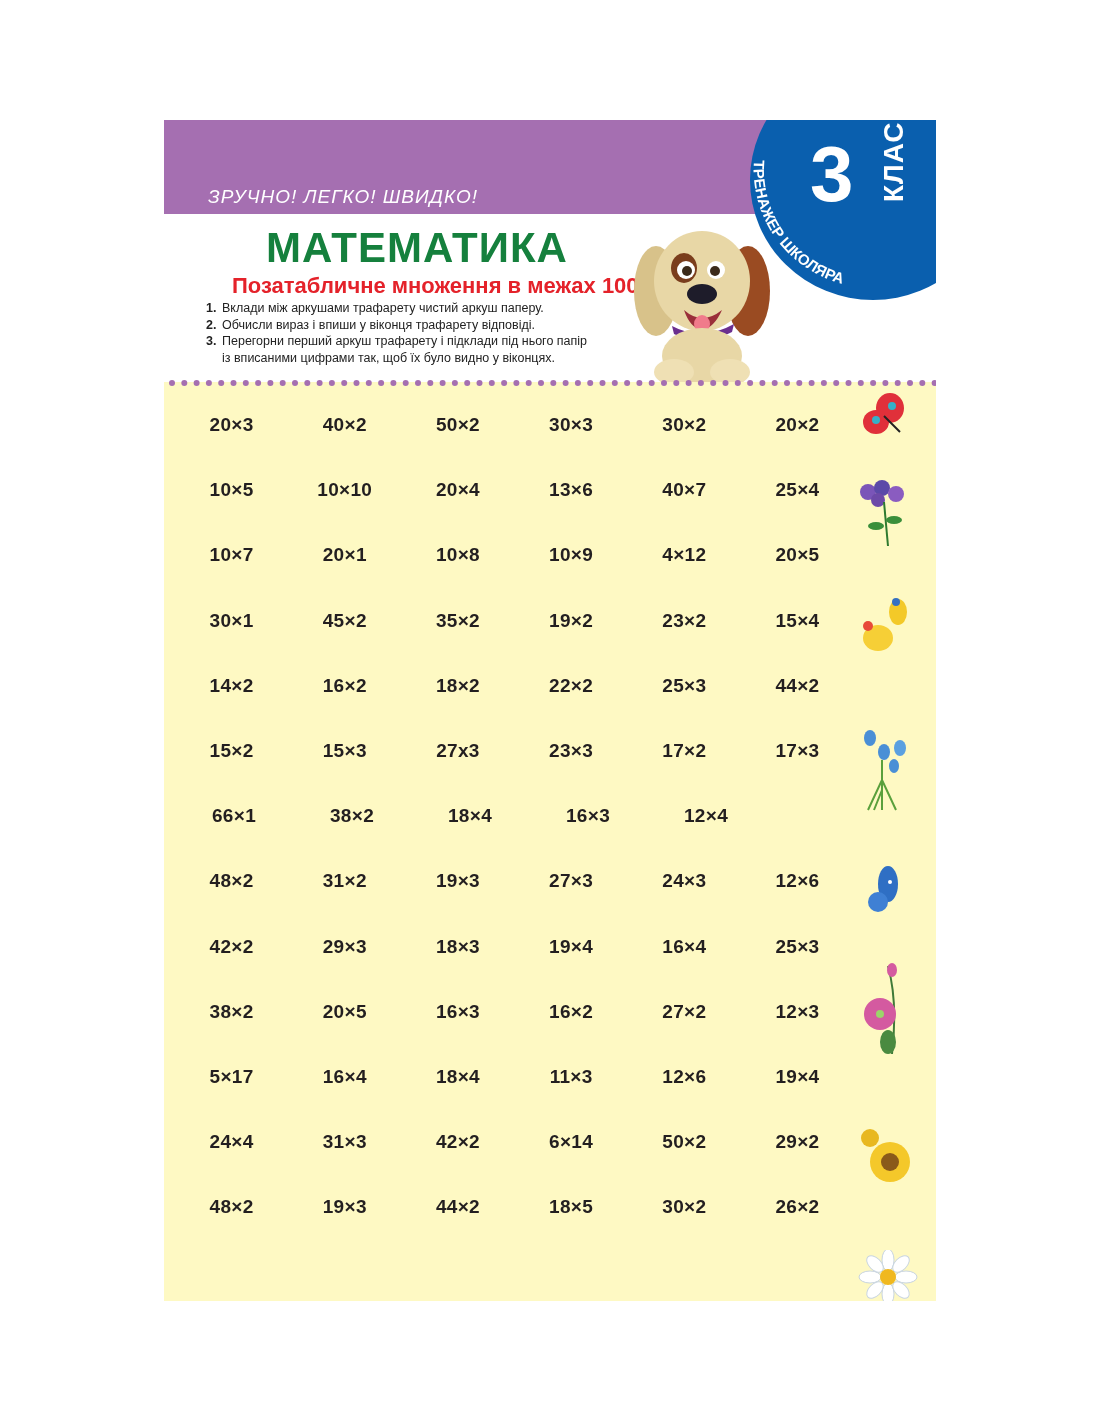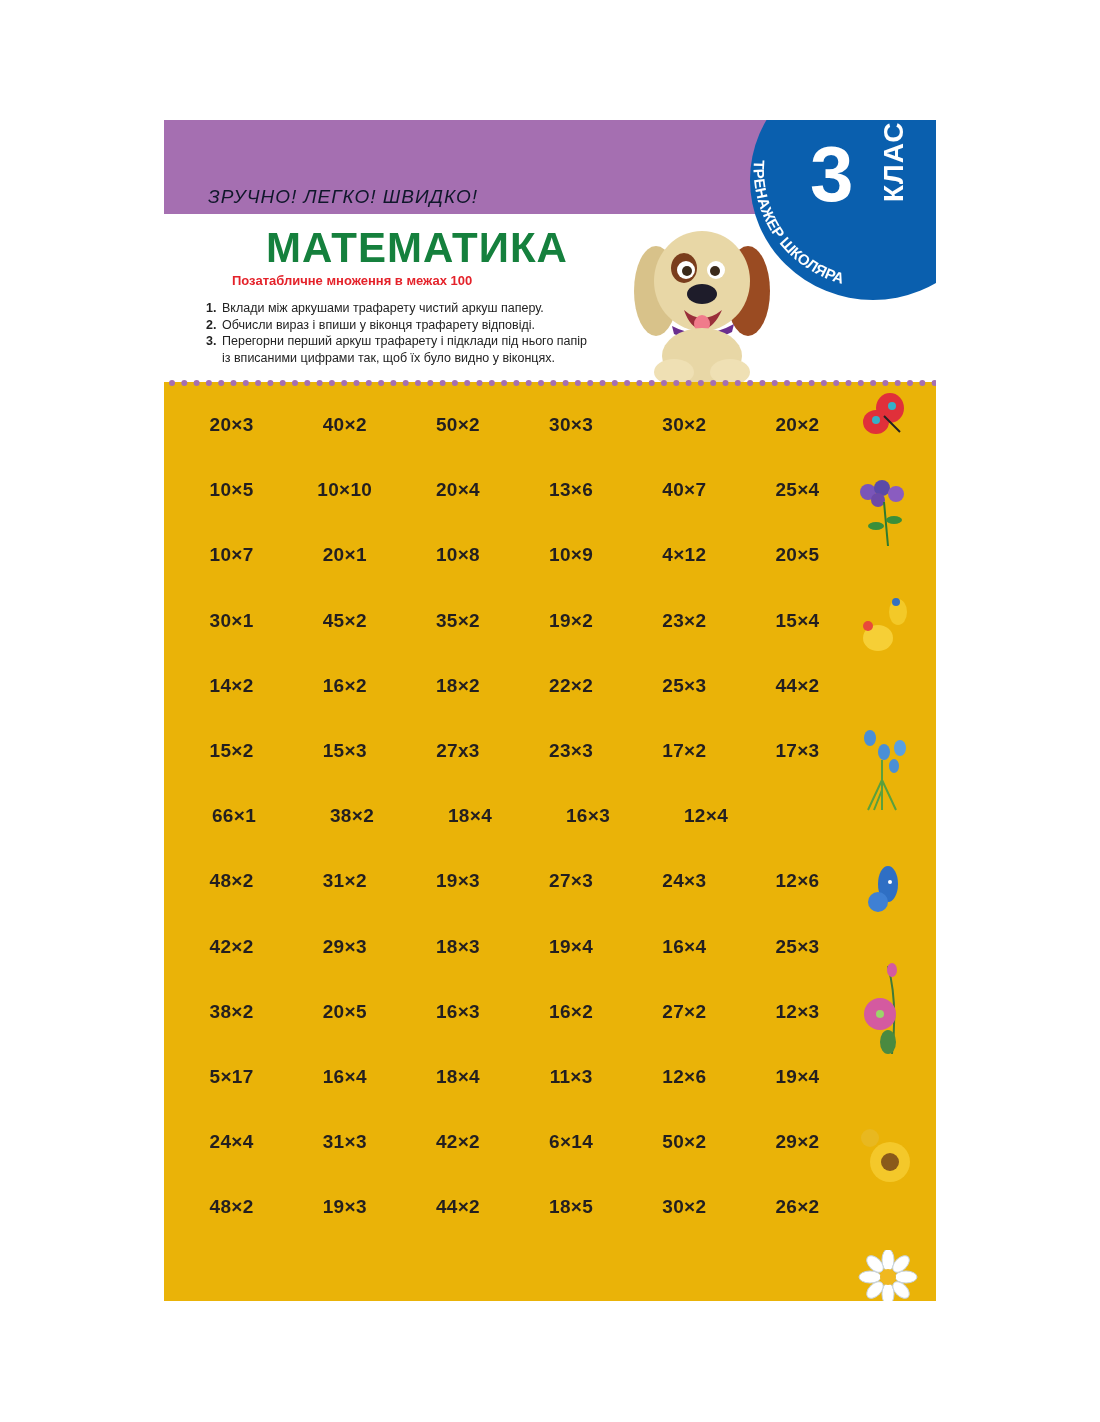--- a/index.html
+++ b/index.html
@@ -1,30 +1,30 @@
 <!DOCTYPE html>
 <html><head>
 <meta charset="utf-8">
 <style>
   html, body { margin:0; padding:0; background:#ffffff; }
   body { width:1100px; height:1422px; position:relative; overflow:hidden; font-family:"Liberation Sans", sans-serif; }
   .sheet { position:absolute; left:164px; top:120px; width:772px; height:1181px; background:#ffffff; overflow:hidden; }
   .banner { position:absolute; left:0; top:0; width:772px; height:94px; background:#a56fb1; }
-  .slogan { position:absolute; left:44px; top:66px; color:#0f172a; font-style:italic; font-size:19px; letter-spacing:1px; white-space:nowrap; }
+  .slogan { position:absolute; left:44px; top:66px; color:#ffffff; font-style:italic; font-size:19px; letter-spacing:1px; white-space:nowrap; }
   .badge { position:absolute; left:586px; top:-60px; width:246px; height:240px; border-radius:50%; background:#0a5fae; overflow:hidden; }
   .badge-num { position:absolute; left:60px; top:75px; color:#fff; font-weight:bold; font-size:78px; line-height:78px; }
   .badge-klas { position:absolute; left:99px; top:102px; color:#fff; font-weight:bold; font-size:28px; transform:rotate(-90deg); transform-origin:left top; white-space:nowrap; letter-spacing:1px; }
   .badge-arc { position:absolute; left:0; top:0; width:246px; height:240px; }
   .title { position:absolute; left:102px; top:104px; color:#15803d; font-weight:bold; font-size:42px; letter-spacing:1px; white-space:nowrap; }
-  .subtitle { position:absolute; left:68px; top:153px; color:#e4222a; font-weight:bold; font-size:13px; white-space:nowrap; }
+  .subtitle { position:absolute; left:68px; top:153px; color:#e4222a; font-weight:bold; font-size:22px; white-space:nowrap; }
   .steps { position:absolute; left:42px; top:180px; margin:0; padding:0; list-style:none; font-size:12.5px; color:#222; line-height:16.5px; }
   .steps li { display:flex; }
   .steps .n { width:16px; font-weight:bold; flex:none; }
   .dog { position:absolute; left:462px; top:86px; width:150px; height:180px; }
-  .worksheet { position:absolute; left:0; top:262px; width:772px; height:919px; background:#eab308; }
+  .worksheet { position:absolute; left:0; top:262px; width:772px; height:919px; background:#fef9c3; }
   .dots { position:absolute; left:4px; top:-4px; width:768px; height:10px; }
   .grid { position:absolute; left:0; top:33px; width:690px; }
   .row { display:flex; height:65.2px; }
   .cell { width:118px; text-align:center; font-weight:bold; font-size:19px; color:#231f20; letter-spacing:0.3px; line-height:20px; }
   .cell:first-child { margin-left:11px; }
   .deco { position:absolute; }
 </style>
 </head>
 <body>
 

